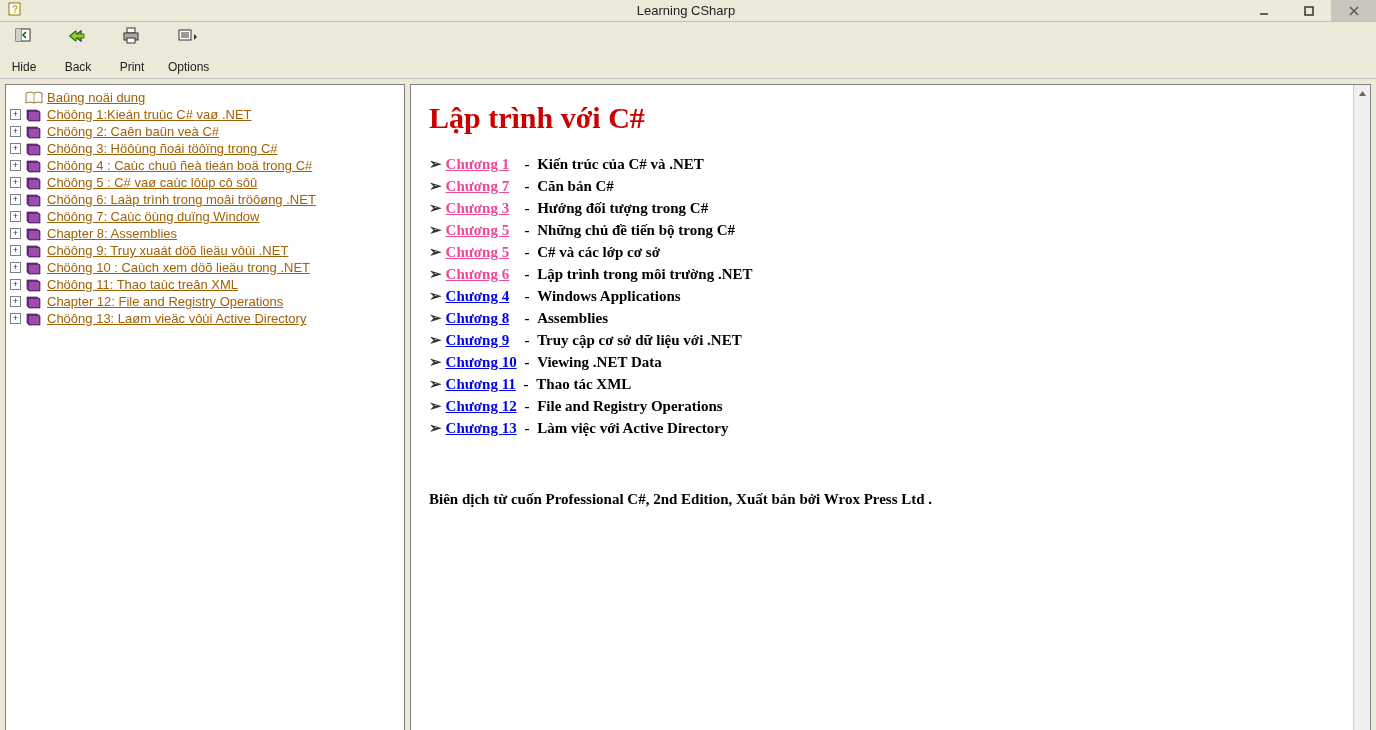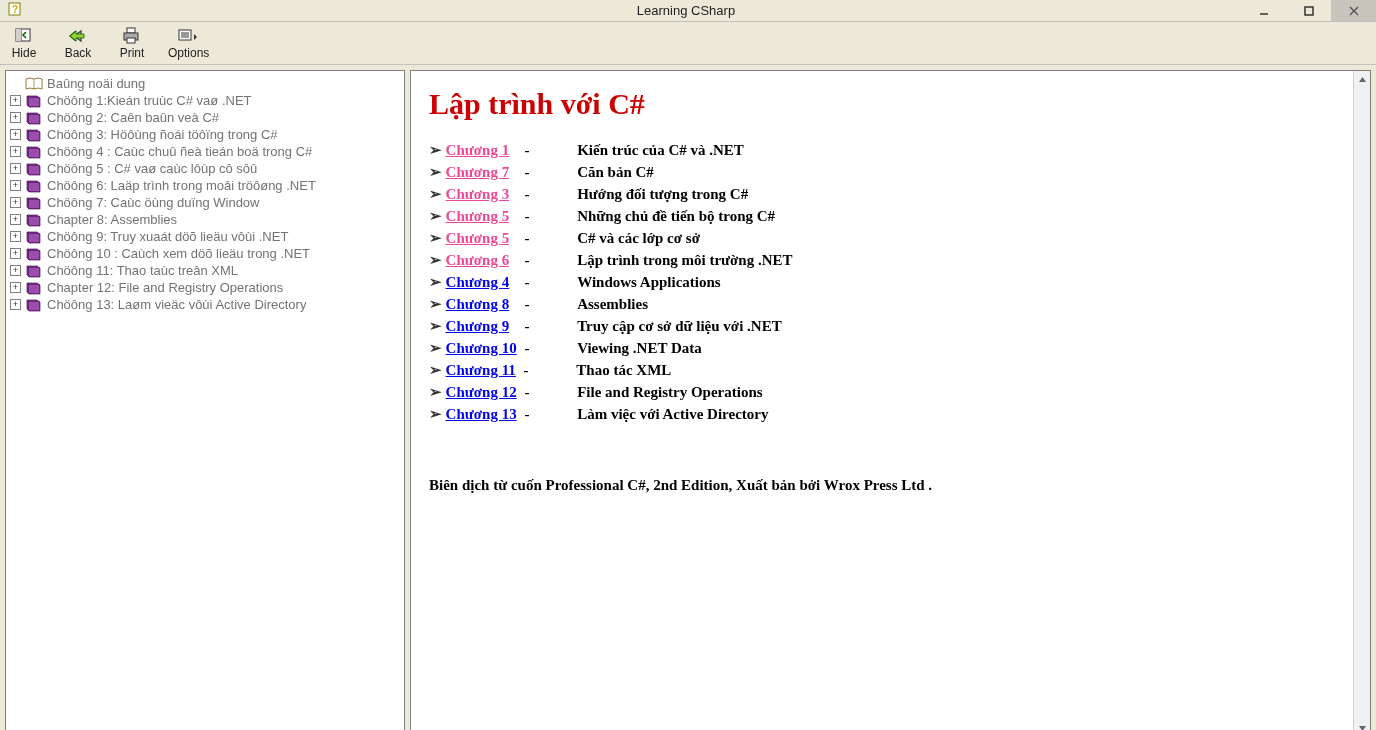--- a/index.html
+++ b/index.html
@@ -23,21 +23,21 @@
   
   .toolbar {
     background:#ece9d8;
     display:flex;
     padding:4px 6px 4px 6px;
     gap:18px;
     border-bottom:1px solid #c0c0c0;
   }
   .tool-btn { display:flex; flex-direction:column; align-items:center; cursor:default; min-width:36px;}
   .tool-btn .ic { height:20px; display:flex; align-items:center; justify-content:center;}
-  .tool-btn .lbl { font-size:12px; color:#222; margin-top:0;}
+  .tool-btn .lbl { font-size:12px; color:#222; margin-top:14px;}
 
   
   .body-wrap { display:flex; height:calc(100% - 57px); padding:5px 5px 0 5px; gap:5px;}
   .sidebar {
     width:400px;
     background:#fff;
     border:1px solid #808080;
     overflow:auto;
     padding:4px 2px;
   }
@@ -53,34 +53,34 @@
   .scroll-arrow { height:17px; display:flex; align-items:center; justify-content:center; cursor:default;}
   .scroll-track { flex:1; background:#f0f0f0;}
   .content-inner { padding:10px 18px 30px 18px; }
   .main-heading { color:#cc0000; font-family:"Times New Roman", serif; font-size:30px; font-weight:bold; margin:6px 0 20px 0;}
   .chap-line { font-family:"Times New Roman", serif; font-size:15px; margin:4px 0; display:flex; align-items:baseline;}
   .arrow { color:#333; margin-right:4px; font-weight:bold;}
   .chap-link { text-decoration:underline; font-weight:bold; cursor:pointer;}
   .chap-link.visited { color:#ec4899; }
   .chap-link.unvisited { color:#0000ee; }
   .chap-sep { margin:0 4px; font-weight:bold;}
-  .chap-desc { font-weight:bold;margin-left:40px;}
+  .chap-desc { font-weight:bold;}
   .footer-note { font-family:"Times New Roman", serif; font-size:15px; font-weight:bold; margin-top:54px;}
 
   
   .tree ul { list-style:none; margin:0; padding:0;}
   .tree li { display:flex; align-items:center; padding:1px 0 1px 2px; white-space:nowrap;}
   .expander {
     width:11px; height:11px; border:1px solid #808080; margin-right:4px;
     display:flex; align-items:center; justify-content:center; font-size:9px; line-height:1;
     cursor:default; flex-shrink:0; color:#333;
   }
   .expander.blank { border:none; }
   .tree-icon { margin-right:4px; display:flex; align-items:center; flex-shrink:0;}
-  .tree-label { font-size:13px; color:#737373; cursor:default;}
+  .tree-label { font-size:13px; color:#a16207; cursor:default;text-decoration:underline;}
   .book-closed svg { display:block; }
 </style>
 </head>
 <body>
 
 <div class="titlebar">
   <span class="help-icon">
     <svg width="16" height="16" viewBox="0 0 16 16">
       <rect x="1" y="2" width="11" height="12" fill="#fff" stroke="#808000"></rect>
       <text x="4" y="12" font-size="10" font-weight="bold" fill="#d4aa00">?</text>

